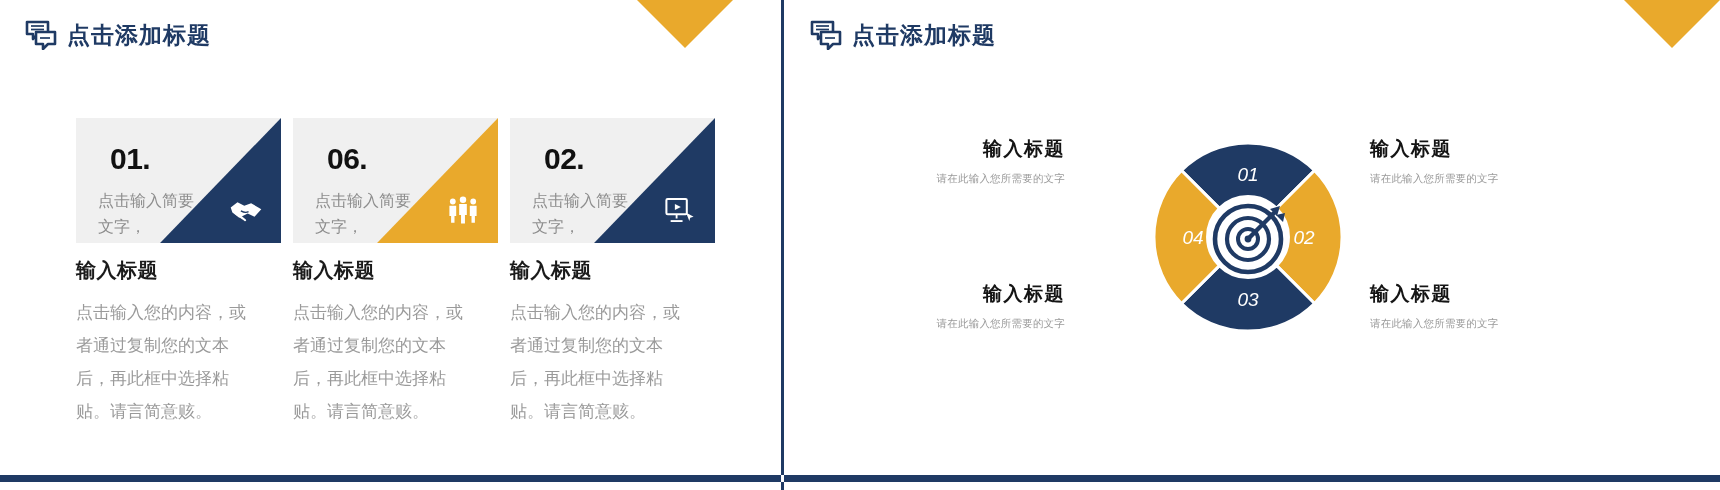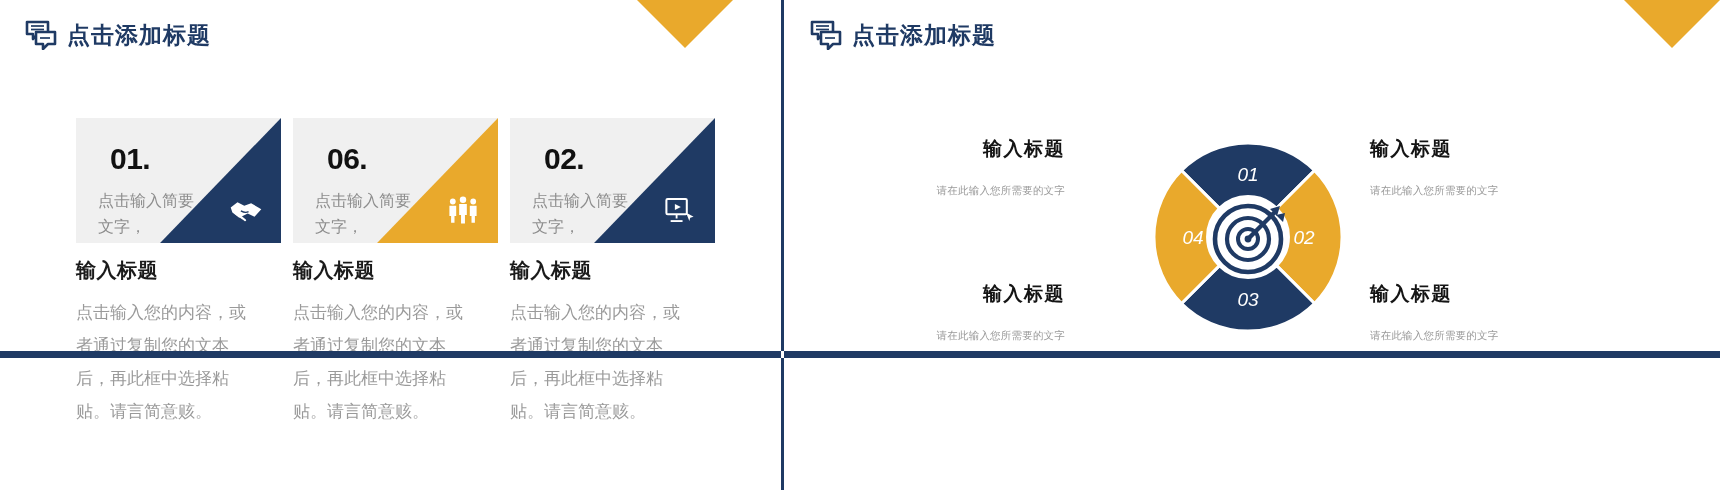--- a/index.html
+++ b/index.html
@@ -2,21 +2,21 @@
 <html><head>
 <meta charset="utf-8">
 <style>
   * { box-sizing: border-box; margin: 0; padding: 0; }
   html, body {
     width: 1720px; height: 490px;
     background: #ffffff;
     font-family: "Liberation Sans", "DejaVu Sans", sans-serif;
     overflow: hidden;
   }
-  .stage { position: relative; width: 1720px; height: 358px; background: #fff; }
+  .stage { position: relative; width: 1720px; height: 482px; background: #fff; }
 
   
   .slide { position: absolute; top: 0; height: 490px; width: 780px; overflow: hidden; background:#fff; }
   .slide-left  { left: 0; }
   .slide-right { left: 785px; width: 935px; }
 
   .divider {
     position: absolute; left: 781px; top: 0; width: 3px; height: 490px;
     background: #1f3a64;
   }
@@ -96,21 +96,21 @@
 
   
   .side-label { position: absolute; width: 200px; }
   .side-label.rightal { text-align: right; }
   .side-label.leftal  { text-align: left; }
   .side-title {
     font-size: 19px; font-weight: bold; color: #141414;
     letter-spacing: 1.5px; line-height: 1.2;
   }
   .side-sub {
-    margin-top: 23px; font-size: 10.5px; color: #9a9a9a; letter-spacing: 0.2px; font-family: Liberation Serif, serif;
+    margin-top: 11px; font-size: 10.5px; color: #9a9a9a; letter-spacing: 0.2px; font-family: Liberation Serif, serif;
   }
 </style>
 </head>
 <body>
 
 <div class="stage">
 
   <div class="slide slide-left">
 
     <div class="tri-shape" style="left:637px;"></div>

